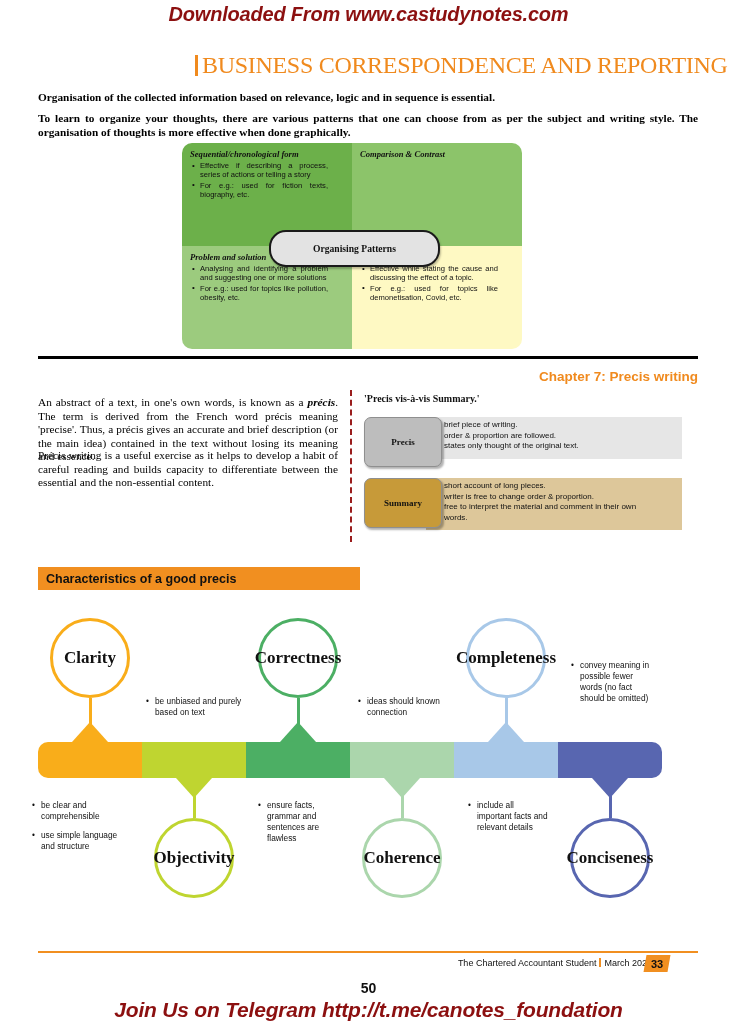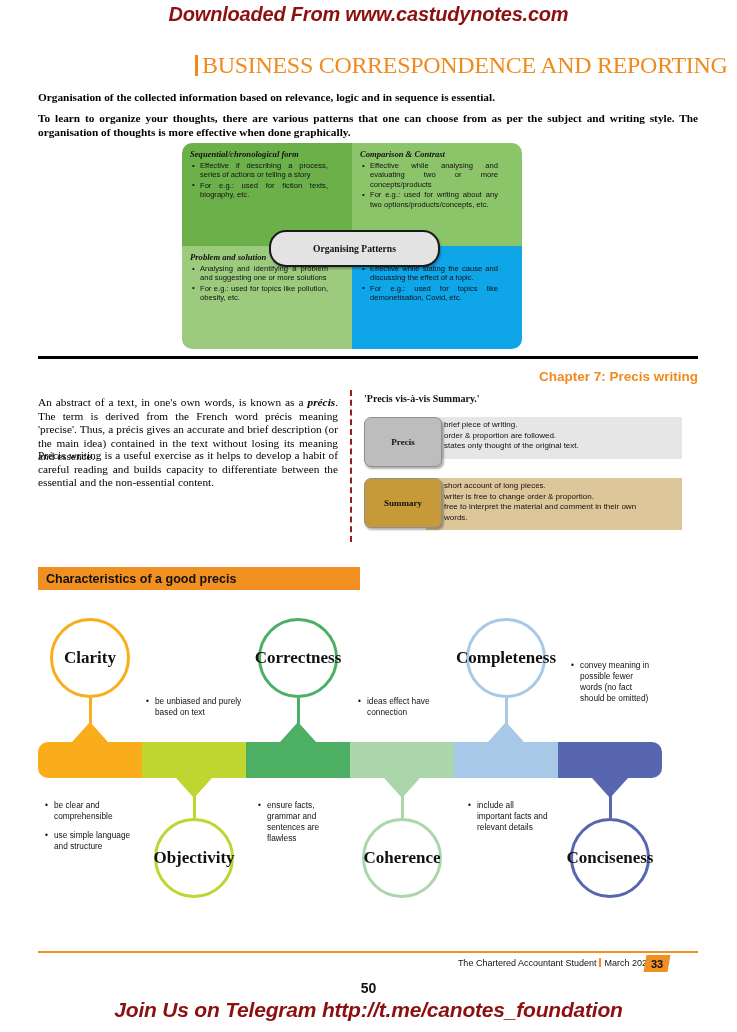--- a/index.html
+++ b/index.html
@@ -188,33 +188,29 @@
   <div class="green-box">
     <div class="q q1" style="background: rgb(108, 176, 74);">
       <h4>Sequential/chronological form</h4>
       <ul>
         <li>Effective if describing a process, series of actions or telling a story</li>
         <li>For e.g.: used for fiction texts, biography, etc.</li>
       </ul>
     </div>
     <div class="q q2" style="background: rgb(140, 196, 106);">
       <h4>Comparison &amp; Contrast</h4>
-      <ul>
-        <li>Effective while analysing and evaluating two or more concepts/products</li>
-        <li>For e.g.: used for writing about any two options/products/concepts, etc.</li>
-      </ul>
     </div>
     <div class="q q3" style="background: rgb(156, 203, 126);">
       <h4>Problem and solution</h4>
       <ul>
         <li>Analysing and identifying a problem and suggesting one or more solutions</li>
         <li>For e.g.: used for topics like pollution, obesity, etc.</li>
       </ul>
     </div>
-    <div class="q q4" style="background: #0ea5e9;">
+    <div class="q q4" style="background: #fef9c3;">
       <h4>Cause and Effect</h4>
       <ul>
         <li>Effective while stating the cause and discussing the effect of a topic.</li>
         <li>For e.g.: used for topics like demonetisation, Covid, etc.</li>
       </ul>
     </div>
   </div>
   <div class="op-pill">Organising Patterns</div>
 
   <div class="rule"></div>
@@ -276,39 +272,39 @@
     <div class="tri" id="tri4" style="left: 488px; border-left: 18px solid transparent; border-right: 18px solid transparent; border-bottom: 20px solid rgb(168, 200, 232); top: 122px;"></div>
     <div class="tri" id="tri5" style="left: 592px; border-left: 18px solid transparent; border-right: 18px solid transparent; border-top: 20px solid rgb(88, 102, 176); top: 178px;"></div>
 
     <div class="circ" id="circ0" style="left: 50px; border: 3px solid rgb(249, 173, 26); top: 18px;">Clarity</div>
     <div class="circ" id="circ1" style="left: 154px; border: 3px solid rgb(191, 213, 48); top: 218px;">Objectivity</div>
     <div class="circ" id="circ2" style="left: 258px; border: 3px solid rgb(76, 175, 100); top: 18px;">Correctness</div>
     <div class="circ" id="circ3" style="left: 362px; border: 3px solid rgb(171, 214, 172); top: 218px;">Coherence</div>
     <div class="circ" id="circ4" style="left: 466px; border: 3px solid rgb(168, 200, 232); top: 18px;">Completeness</div>
     <div class="circ" id="circ5" style="left: 570px; border: 3px solid rgb(88, 102, 176); top: 218px;">Conciseness</div>
 
-    <div class="note" id="note0" style="left:45px;top:200px;width:90px;">
+    <div class="note" id="note0" style="left:32px;top:200px;width:90px;">
       <ul>
         <li>be clear and comprehensible</li>
         <li>use simple language and structure</li>
       </ul>
     </div>
     <div class="note" id="note1" style="left:146px;top:96px;width:100px;">
       <ul>
         <li>be unbiased and purely based on text</li>
       </ul>
     </div>
     <div class="note" id="note2" style="left:258px;top:200px;width:78px;">
       <ul>
         <li>ensure facts, grammar and sentences are flawless</li>
       </ul>
     </div>
     <div class="note" id="note3" style="left:358px;top:96px;width:95px;">
       <ul>
-        <li>ideas effect have connection</li>
+        <li>ideas should known connection</li>
       </ul>
     </div>
     <div class="note" id="note4" style="left:468px;top:200px;width:82px;">
       <ul>
         <li>include all important facts and relevant details</li>
       </ul>
     </div>
     <div class="note" id="note5" style="left:571px;top:60px;width:84px;">
       <ul>
         <li>convey meaning in possible fewer words (no fact should be omitted)</li>

